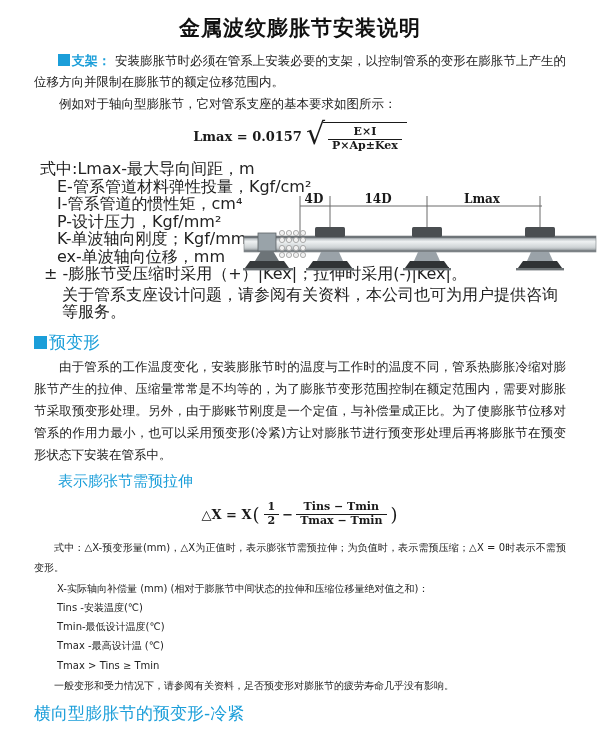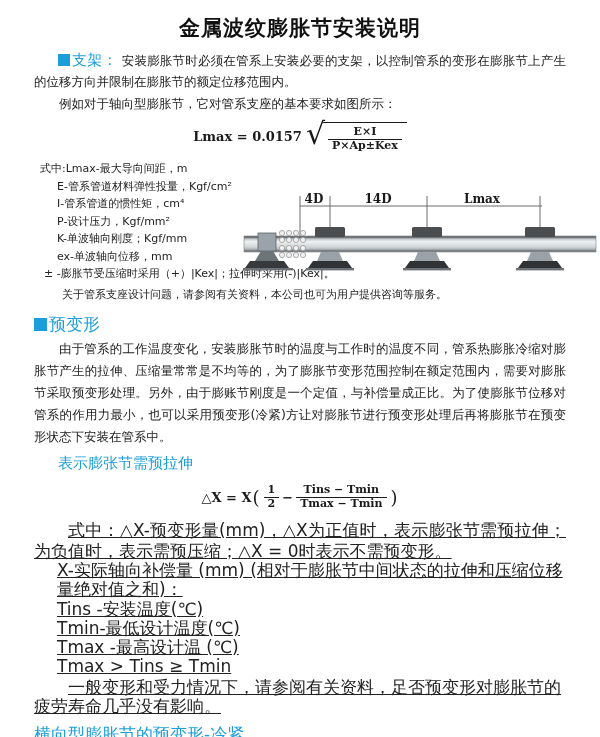--- a/index.html
+++ b/index.html
@@ -14,21 +14,21 @@
   }
   .title{
     text-align:center;font-size:21px;font-weight:bold;color:#111;
     margin:14px 0 8px;letter-spacing:1px;
   }
   .body{margin:0 34px;}
   .p-first{
     font-size:12.5px;line-height:21px;text-align:justify;
     text-indent:1.9em;margin:4px 0 0;
   }
-  .sec1{color:var(--accent);font-size:15px;font-weight:normal;white-space:nowrap;}
+  .sec1{color:var(--accent);font-size:13px;font-weight:bold;white-space:nowrap;}
   .sq{display:inline-block;width:12px;height:12px;background:var(--accent);
       margin-right:2px;vertical-align:-1px;}
   .sq2{display:inline-block;width:13px;height:13px;background:var(--accent);
       margin-right:2px;vertical-align:-1px;}
   .example{font-size:12.5px;line-height:19px;text-indent:2em;margin:2px 0 0;}
 
   
   .formula{display:flex;align-items:center;justify-content:center;
     font-family:"DejaVu Serif",serif;font-weight:bold;color:#1a1a1a;font-size:13px;}
   .f1{margin:5px 0 6px;height:36px;}
@@ -37,33 +37,33 @@
   .frac .den{border-top:1px solid #1a1a1a;}
   .frac .num,.frac .den{padding:0 4px;}
   .sqrt{display:inline-flex;align-items:flex-start;margin-left:4px;}
   .radsym{font-size:30px;font-weight:400;line-height:30px;margin-right:-2px;}
   .radicand{border-top:1.5px solid #1a1a1a;padding:3px 5px 0;margin-top:3px;}
   .radicand .frac{margin:0;}
   .bigparen{font-size:18px;font-weight:normal;margin:0 1px;}
   .f2{margin:7px 0 6px;height:34px;}
 
   
-  .defs{font-size:11px;line-height:17.5px;margin-top:6px;}
+  .defs{font-size:16px;line-height:17.5px;margin-top:6px;}
   .d1{margin-left:6px;}
   .d2{margin-left:23px;}
   .d3{margin-left:10px;}
   .d4{margin-left:28px;margin-top:3px;}
 
   
   .diagram{position:absolute;left:242px;top:190px;width:356px;height:98px;}
 
   .h2{font-size:17px;color:var(--accent);margin:10px 0 2px;font-weight:normal;}
   .para2{font-size:12.5px;line-height:22px;text-align:justify;text-indent:2em;margin:2px 0 0;}
   .h3{font-size:15px;color:var(--accent);margin:6px 0 0 24px;font-weight:normal;}
-  .notes{font-size:17px;text-decoration:underline;}
+  .notes{font-size:10px;}
   .n-indent{line-height:20.5px;text-align:justify;text-indent:2em;margin:2px 0 0;}
   .n-sub{line-height:19.3px;margin-left:23px;}
   .n-last{line-height:19.3px;text-indent:2em;margin-top:1px;}
   .h2-lateral{font-size:17px;color:var(--accent);margin:7px 0 0;font-weight:normal;}
 
   .dim-label{font-family:"DejaVu Serif",serif;font-weight:bold;font-size:12px;fill:#1a1a1a;}
 </style>
 </head>
 <body>
 

